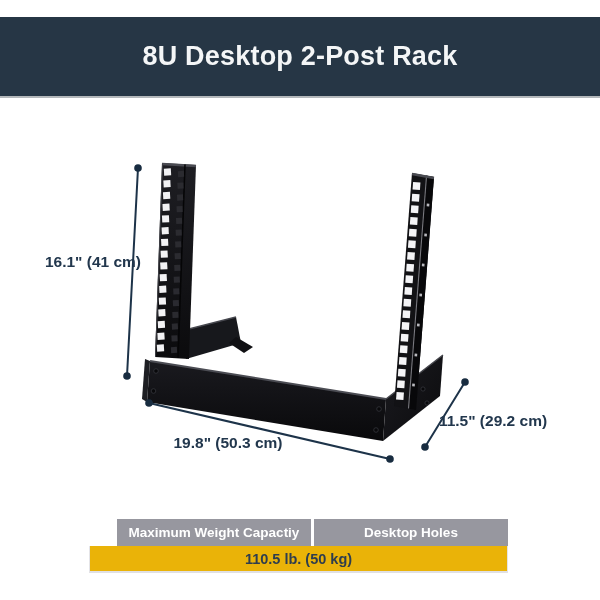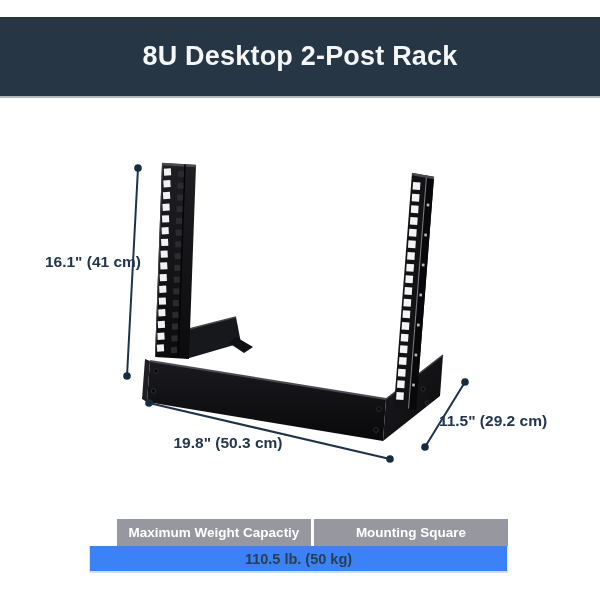--- a/index.html
+++ b/index.html
@@ -58,21 +58,21 @@
     align-items: center;
     justify-content: center;
     color: #ffffff;
     font-size: 13.5px;
     font-weight: bold;
   }
   .spec-header .cell.divided { border-left: 3px solid #ffffff; }
   .spec-row {
     display: flex;
     height: 25px;
-    background: #3b82f6;
+    background: #eab308;
     border-left: 1px solid #e4e4e8;
     border-right: 1px solid #e4e4e8;
     border-bottom: 2px solid #e0e0e4;
   }
   .spec-row .cell {
     flex: 1 1 50%;
     display: flex;
     align-items: center;
     justify-content: center;
     color: #2e3d4e;
@@ -227,20 +227,20 @@
         <circle cx="465" cy="382" r="3.8" fill="#182c40" stroke="none"></circle>
         <circle cx="425" cy="447" r="3.8" fill="#182c40" stroke="none"></circle>
         <text class="dim-label" x="493" y="426" stroke="none">11.5" (29.2 cm)</text>
       </g>
     </g>
   </svg>
 
   <section class="spec-table">
     <div class="spec-header">
       <div class="cell">Maximum Weight Capactiy</div>
-      <div class="cell divided">Mounting Square</div>
+      <div class="cell divided">Desktop Holes</div>
     </div>
     <div class="spec-row">
       <div class="cell">110.5 lb. (50 kg)</div>
     </div>
   </section>
 
 </div>
 
 </body></html>

